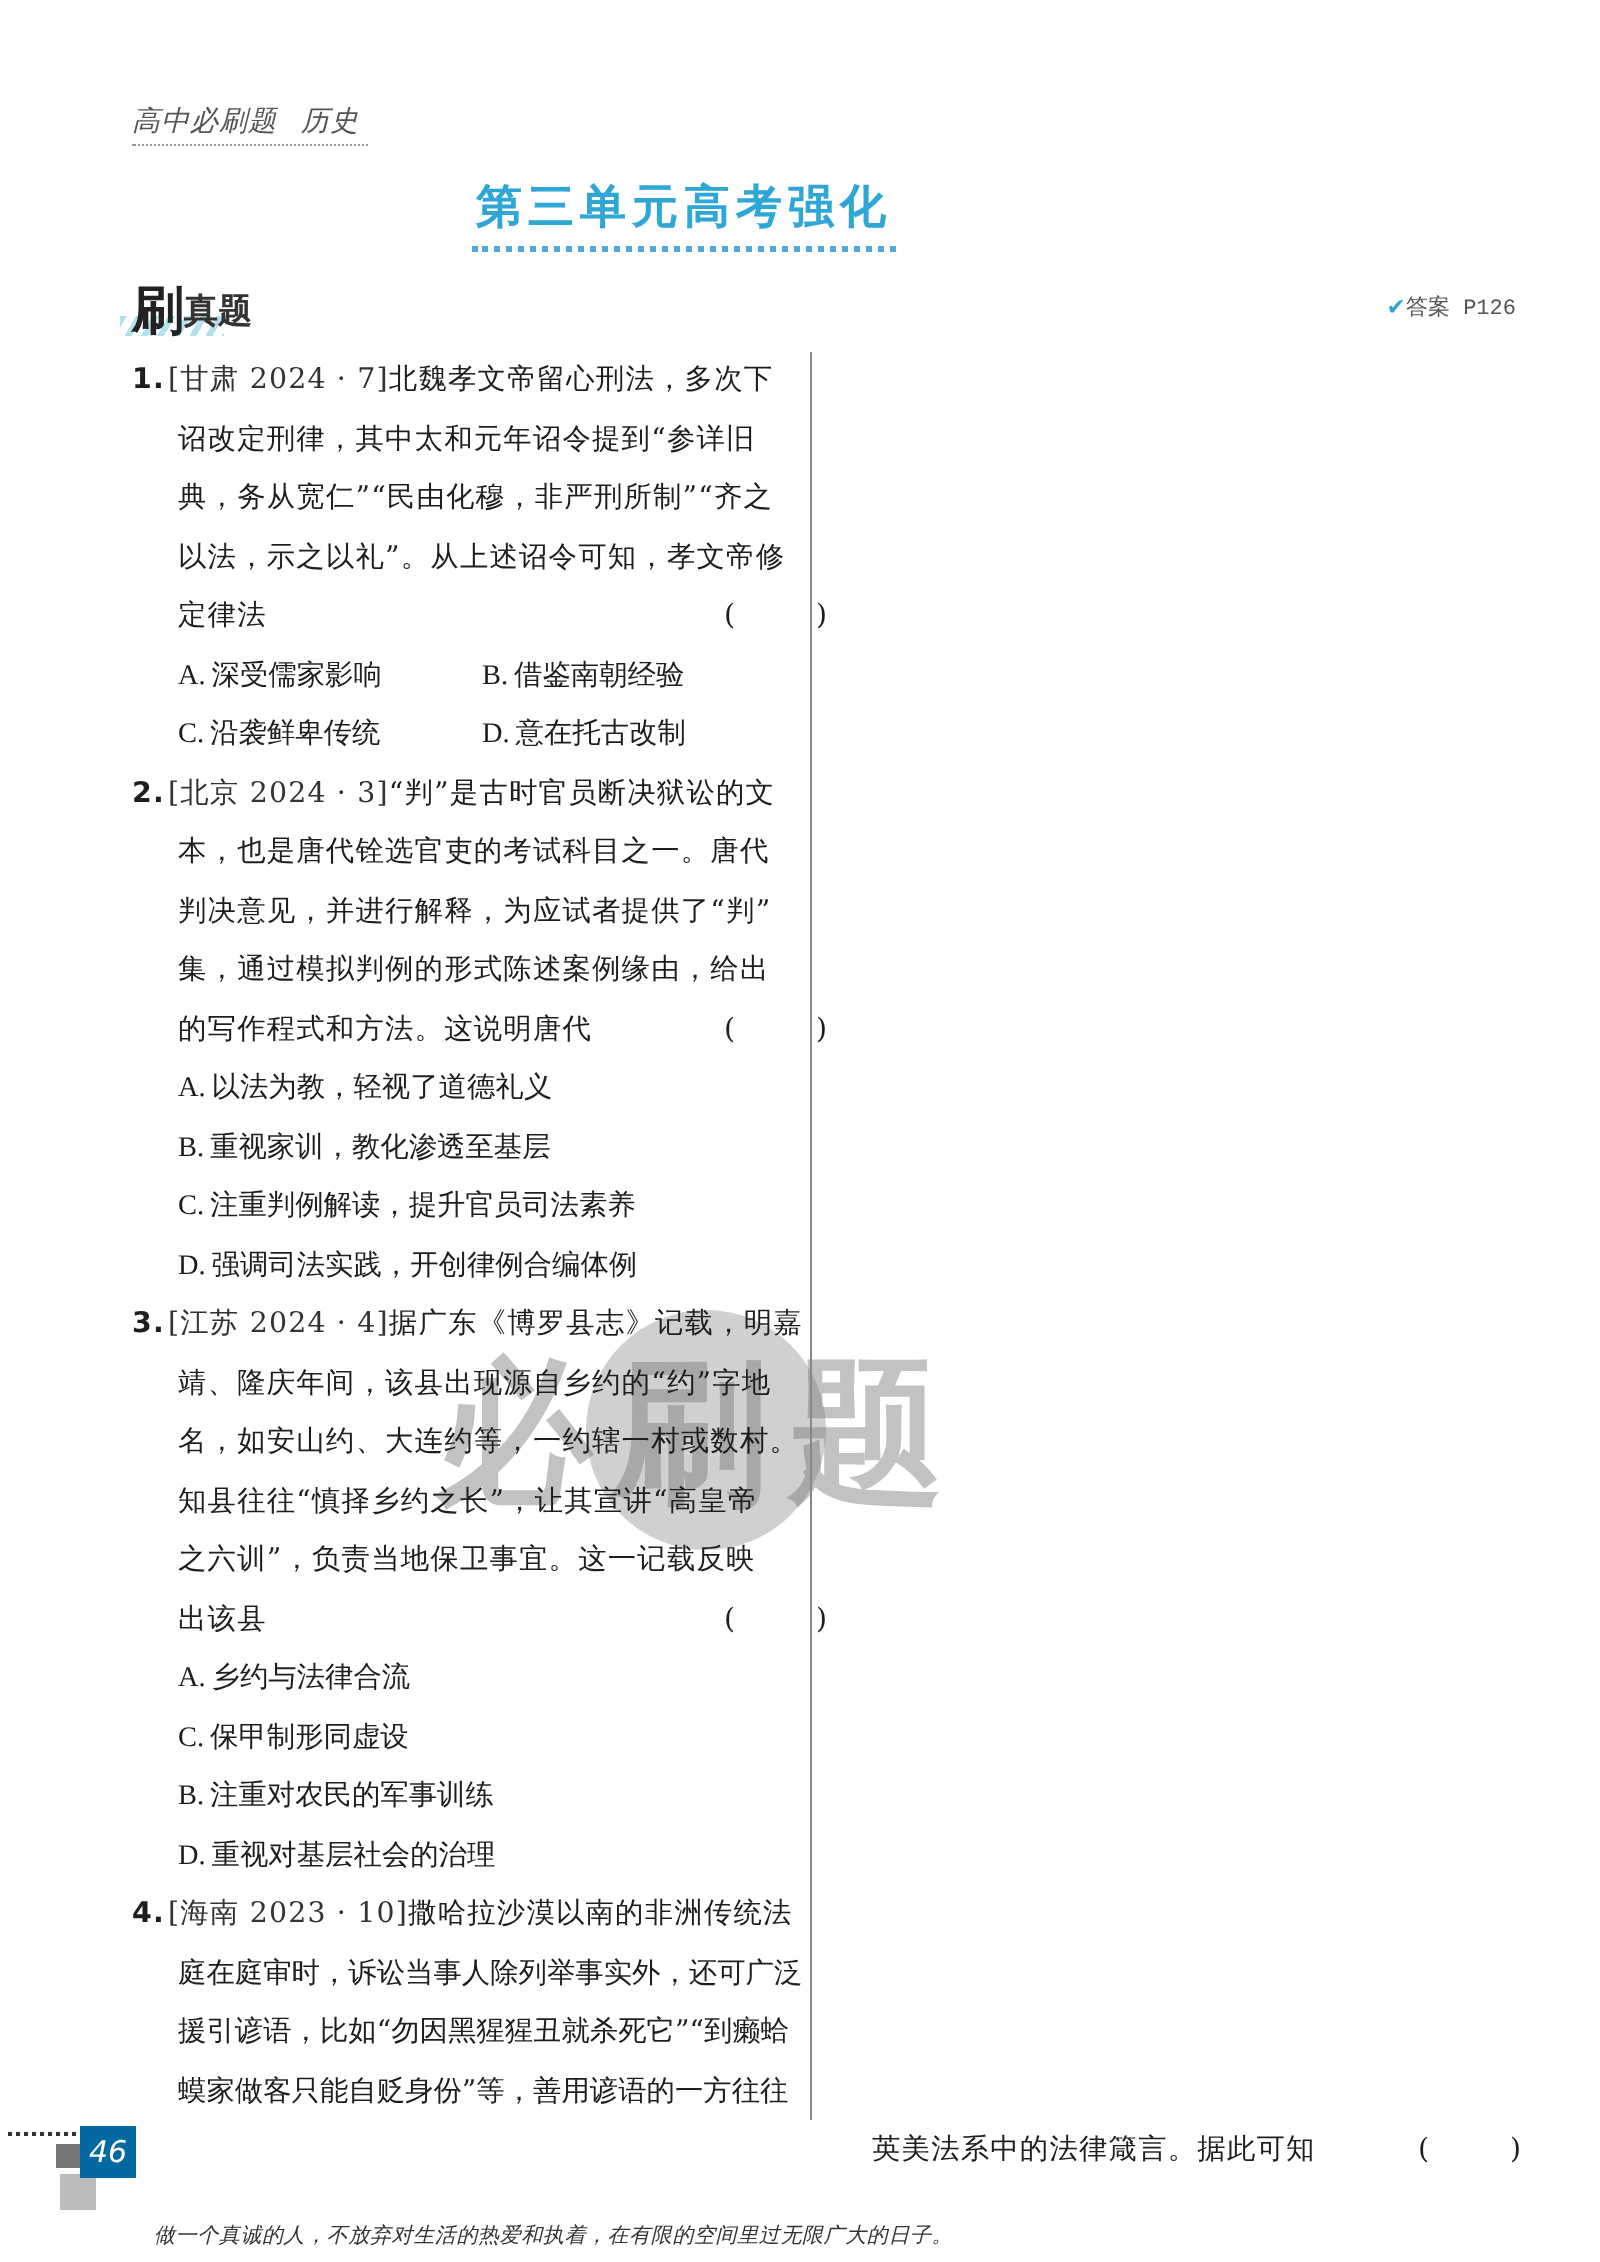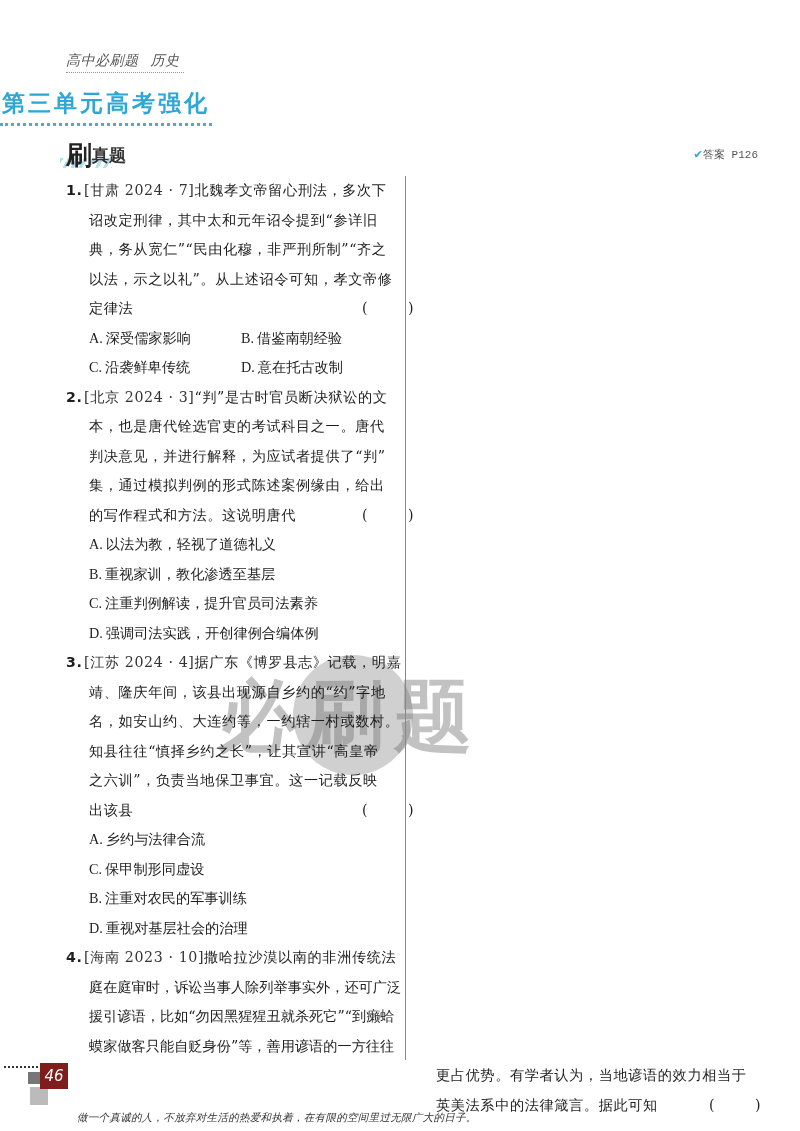--- a/index.html
+++ b/index.html
@@ -9,21 +9,21 @@
   }
   .running-head {
     position: absolute; left: 66px; top: 52px;
     font-family: "DejaVu Sans", sans-serif; font-size: 14px; font-style: italic; color: #555;
     letter-spacing: 0.5px;
   }
   .running-head .rule { position: absolute; left: 0; top: 20px; width: 118px; height: 1px; border-top: 1px dotted #999; }
   .running-head span + span { margin-left: 12px; }
 
   .unit-title {
-    position: absolute; left: 0; width: 684px; top: 88px; 
+    position: absolute; left: 0; width: 684px; top: 88px; text-align: center;
   }
   .unit-title .txt {
     display: inline-block; font-family: "DejaVu Sans", sans-serif; font-size: 23px; font-weight: bold;
     color: #2ea6d6; letter-spacing: 3px; padding: 0 2px 4px 2px;
     border-bottom: 3px dotted #4fa8d8;
   }
 
   .section-badge { position: absolute; left: 66px; top: 138px; height: 30px; }
   .section-badge .big {
     font-family: "DejaVu Sans", sans-serif; font-size: 26px; font-weight: bold; color: #222;
@@ -64,21 +64,21 @@
     background: rgba(150,150,150,0.45);
   }
   .watermark .glyphs {
     position: absolute; left: 20px; top: 10px; font-family: "DejaVu Sans", sans-serif; font-size: 78px;
     font-weight: bold; color: rgba(120,120,120,0.45); letter-spacing: 10px;
   }
   .content { position: relative; z-index: 1; }
 
   .footer-dots { position: absolute; left: 4px; top: 1066px; width: 34px; border-top: 2px dotted #333; }
   .page-num-box {
-    position: absolute; left: 40px; top: 1063px; width: 28px; height: 26px; background: #7f1d1d; color: #fff;
+    position: absolute; left: 40px; top: 1063px; width: 28px; height: 26px; background: #0369a1; color: #fff;
     font-family: "DejaVu Sans", sans-serif; font-style: italic; font-size: 15px; text-align: center; line-height: 26px;
   }
   .page-sq1 { position: absolute; left: 28px; top: 1072px; width: 12px; height: 12px; background: #777; }
   .page-sq2 { position: absolute; left: 30px; top: 1087px; width: 18px; height: 18px; background: #bbb; }
   .footer-motto {
     position: absolute; left: 77px; top: 1063px; font-family: "DejaVu Serif", serif; font-size: 10.5px; color: #333;
     font-style: italic; letter-spacing: 0.3px; margin-top: 48px;
   }
 </style>
 </head>
@@ -156,21 +156,20 @@
     <span class="line first"><span class="num">4.</span><span class="src">[海南 2023 · 10]</span><span>撒哈拉沙漠以南的非洲传统法</span></span>
     <span class="line" style="letter-spacing:0">庭在庭审时，诉讼当事人除列举事实外，还可广泛</span>
     <span class="line" style="letter-spacing:0">援引谚语，比如“勿因黑猩猩丑就杀死它”“到癞蛤</span>
     <span class="line" style="letter-spacing:0">蟆家做客只能自贬身份”等，善用谚语的一方往往</span>
   </div>
 </div>
 
 <div class="col col-right content">
 
   <div class="q">
-    <span class="line">更占优势。有学者认为，当地谚语的效力相当于</span>
     <span class="line"><span>英美法系中的法律箴言。据此可知</span><span class="paren">(   )</span></span>
   </div>
 
 </div>
 
 <div class="footer-dots"></div>
 <div class="page-sq1"></div>
 <div class="page-sq2"></div>
 <div class="page-num-box">46</div>
 <div class="footer-motto">做一个真诚的人，不放弃对生活的热爱和执着，在有限的空间里过无限广大的日子。</div>

